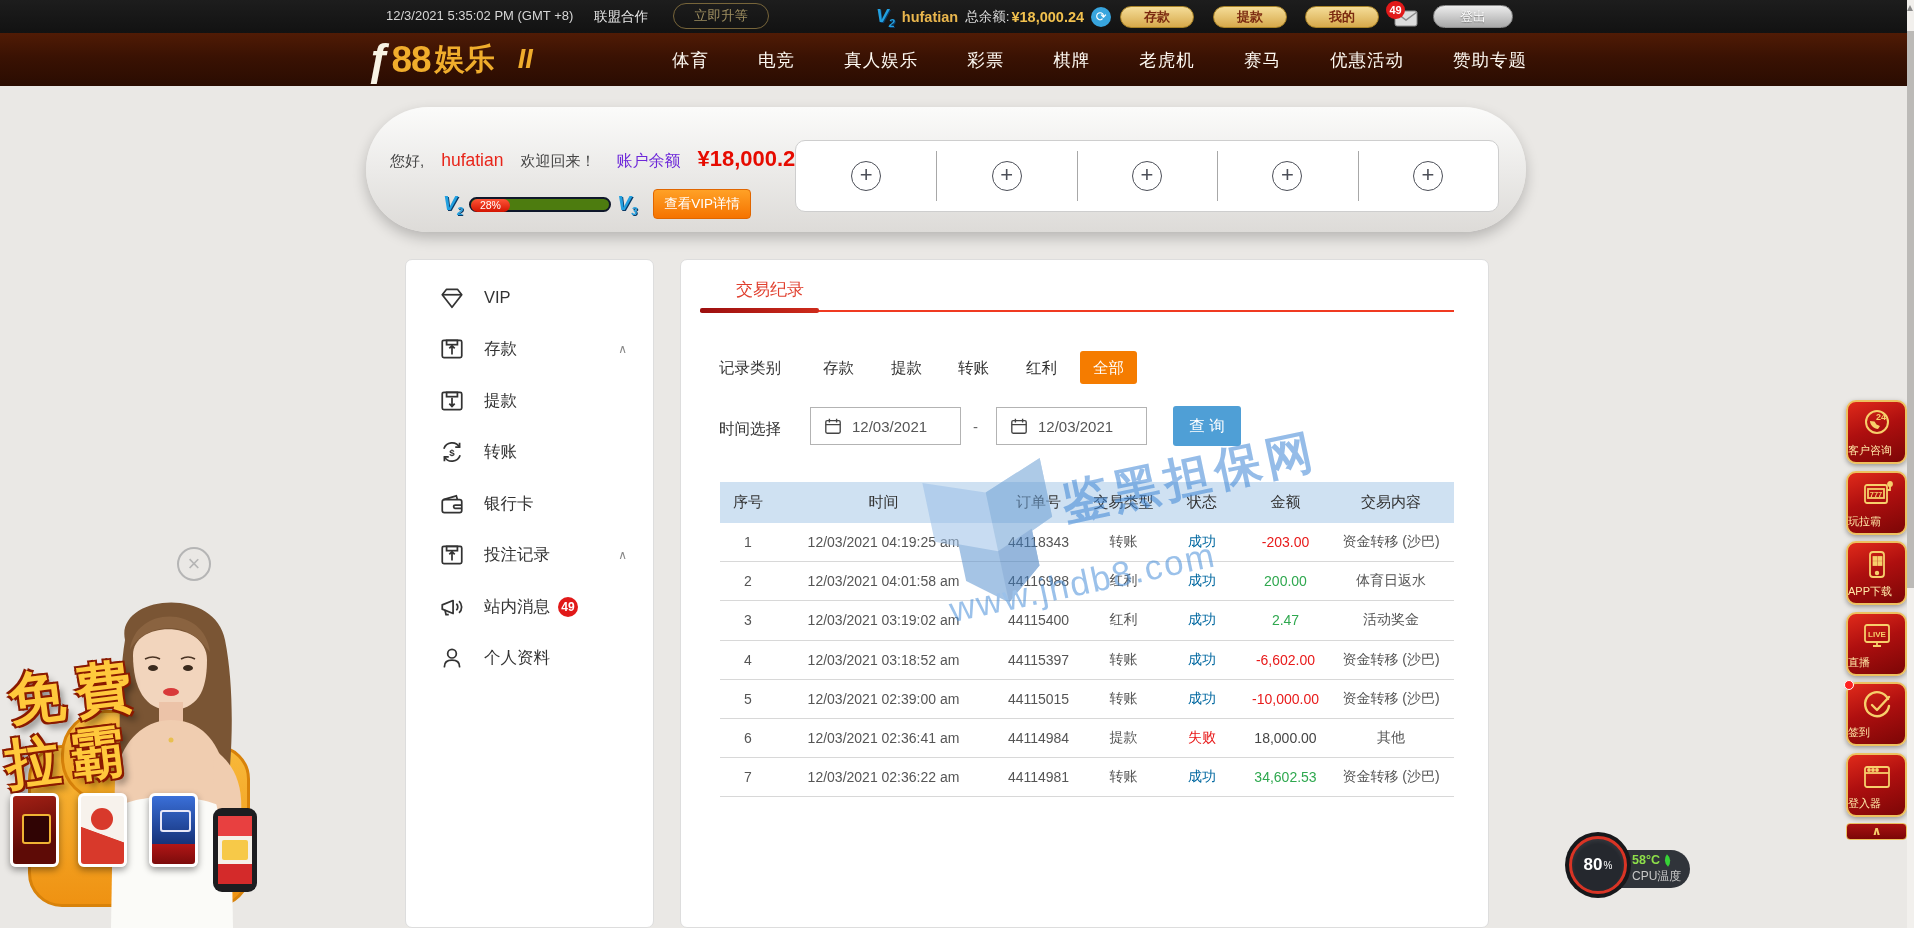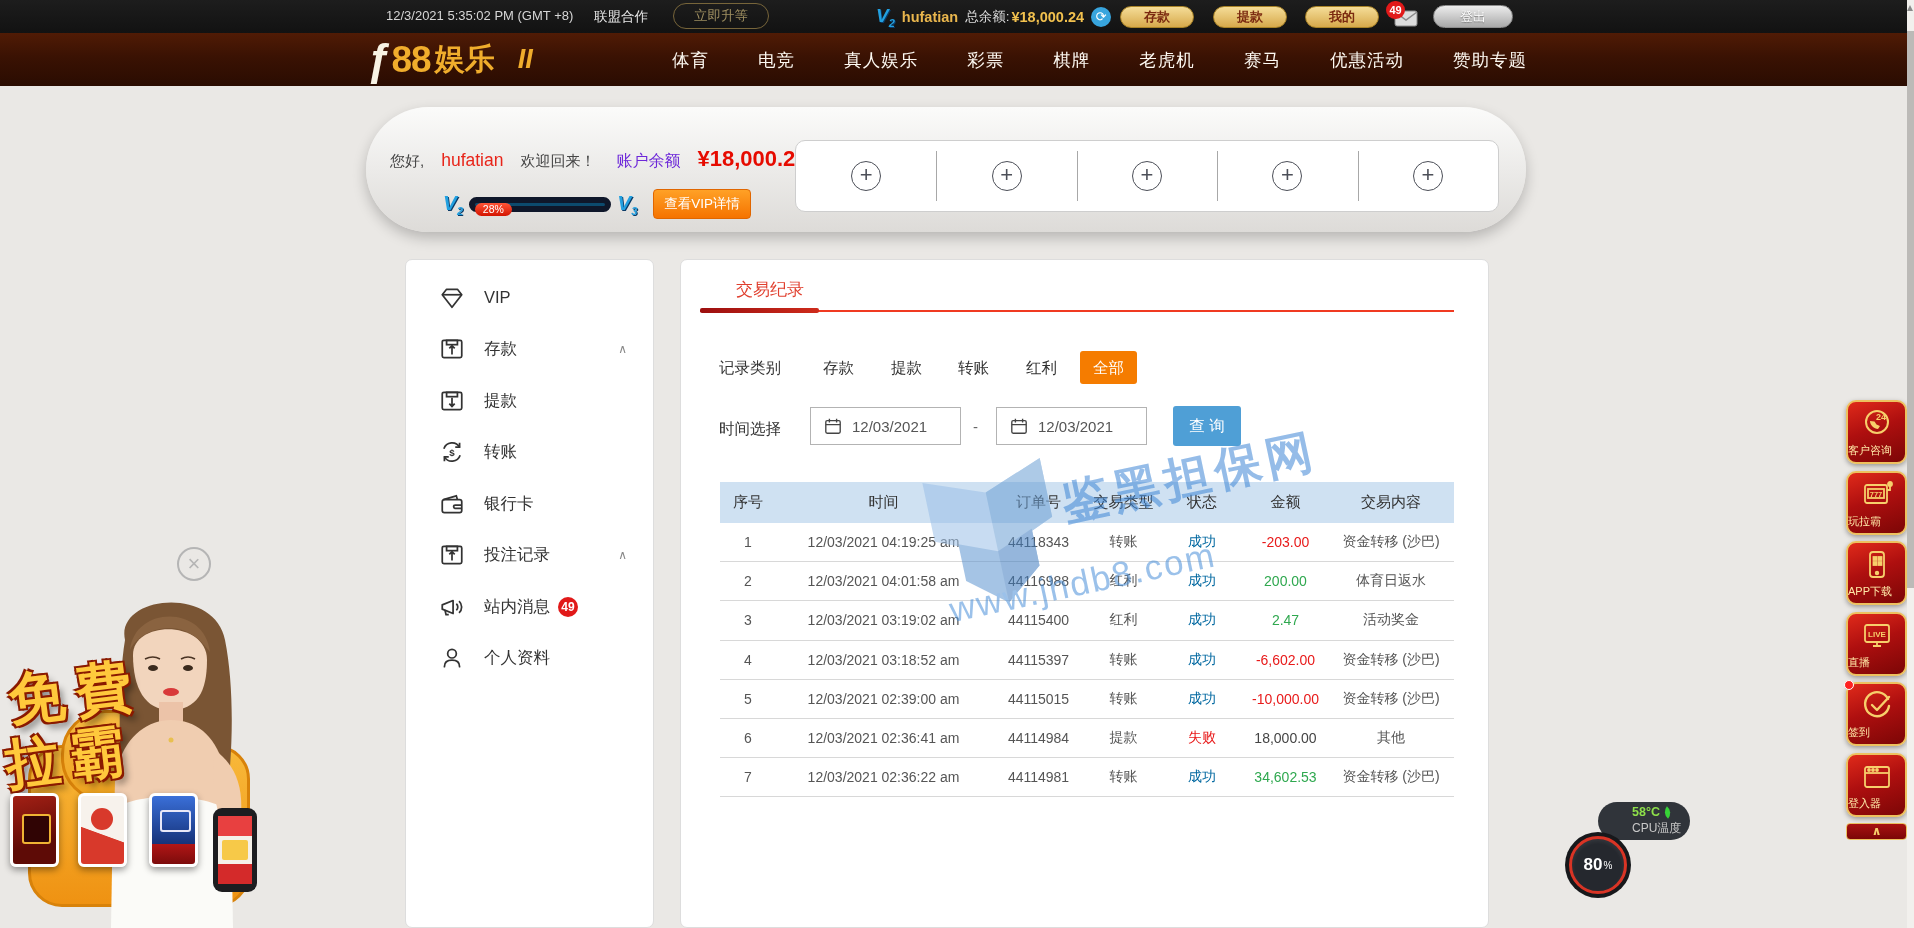--- a/index.html
+++ b/index.html
@@ -39,21 +39,21 @@
 
   
   .banner-pill { position:absolute; left:366px; top:107px; width:1160px; height:125px; border-radius:63px; background:linear-gradient(180deg,#fbfbfa,#dddbd8); box-shadow:0 6px 14px rgba(0,0,0,.22); }
   .welcome-row { position:absolute; left:390px; top:146px; height:26px; display:flex; align-items:baseline; gap:17px; white-space:nowrap; }
   .w-greet { font-size:15px; color:#454545; }
   .w-user { font-size:17.5px; color:#e8251a; }
   .w-bal-label { font-size:16px; color:#6d28d9; margin-left:4px; }
   .w-balance { font-size:22px; font-weight:bold; color:#e60b00; }
   .w-refresh { font-size:17px; color:#666; cursor:pointer; align-self:center; }
   .vip-row { position:absolute; left:443px; top:190px; height:28px; display:flex; align-items:center; }
-  .progress-track { width:142px; height:15px; background:#0c4a6e; border:6px solid #0f172a; border-radius:8px; margin:0 6px; position:relative; }
+  .progress-track { width:142px; height:15px; background:#4d7c0f; border:2px solid #0f172a; border-radius:8px; margin:0 6px; position:relative; }
   .progress-fill { position:absolute; left:0; top:0; height:13px; border-radius:7px; background:linear-gradient(#ff5537,#d31400); color:#fff; font-size:10.5px; text-align:center; line-height:13px; }
   .vip-detail-btn { margin-left:16px; background:linear-gradient(#ffa126,#f57300); border:1px solid #e06600; border-radius:4px; color:#fff; font-size:13.5px; padding:5px 10px; cursor:pointer; }
   .quick-panel { position:absolute; left:795px; top:140px; width:704px; height:72px; background:#fff; border:1px solid #cecece; border-radius:10px; display:flex; }
   .qp-cell { flex:1; display:flex; align-items:center; justify-content:center; position:relative; cursor:pointer; }
   .qp-cell + .qp-cell::before { content:""; position:absolute; left:0; top:10px; bottom:10px; width:1px; background:#a8a8a8; }
   .plus-circle { width:30px; height:30px; border:1.7px solid #4c4f58; border-radius:50%; color:#4c4f58; font-size:22px; font-weight:300; line-height:26px; text-align:center; }
   .qp-settings { color:#e62222; font-size:16.5px; }
 
   
   .card { position:absolute; background:#fff; border:1px solid #ddd; border-radius:7px; }
@@ -122,21 +122,21 @@
   .pt2 { left:5px; top:146px; font-size:55px; }
   .thumb { position:absolute; top:218px; width:49px; height:74px; border:3px solid #fff; border-radius:6px; box-shadow:0 3px 7px rgba(0,0,0,.4); }
   .th1 { left:10px; background:linear-gradient(165deg,#a32015,#5e0b06 70%); }
   .th1::after { content:""; position:absolute; left:9px; top:18px; width:25px; height:26px; border:2px solid #f0b434; border-radius:3px; background:#300404; }
   .th2 { left:78px; background:linear-gradient(200deg,#f7f2ec 55%,#d8392b 56%); }
   .th2::after { content:""; position:absolute; left:10px; top:12px; width:22px; height:22px; border-radius:50%; background:#d8392b; }
   .th3 { left:149px; background:linear-gradient(#3a6fd8,#16337a 70%,#b01616 71%,#7c0b0b); }
   .th3::after { content:""; position:absolute; left:8px; top:14px; width:27px; height:18px; border:2px solid #e8e8f8; border-radius:3px; }
 
   
-  .cpu-pill { position:absolute; left:1598px; top:802px; width:92px; height:38px; border-radius:19px; background:#30343a; z-index:14; display:flex; flex-direction:column; justify-content:center; padding-left:34px; gap:1px; }
+  .cpu-pill { position:absolute; left:1598px; top:850px; width:92px; height:38px; border-radius:19px; background:#30343a; z-index:14; display:flex; flex-direction:column; justify-content:center; padding-left:34px; gap:1px; }
   .cpu-temp { color:#8ee04a; font-size:12.5px; font-weight:bold; display:flex; align-items:center; gap:3px; }
   .leaf { width:9px; height:9px; background:#37d337; border-radius:0 100% 0 100%; transform:rotate(40deg); }
   .cpu-label { color:#c8c8c8; font-size:12px; }
   .cpu-circle { position:absolute; left:1569px; top:836px; width:58px; height:58px; border-radius:50%; background:#25282e; border:3px solid #d93425; box-shadow:0 0 0 4px #17181b,inset 0 2px 4px rgba(255,255,255,.08); z-index:15; display:flex; align-items:center; justify-content:center; color:#fff; }
   .cpu-pct { font-size:17px; font-weight:bold; }
   .cpu-pct-sign { font-size:10px; margin-left:1px; }
 
   svg { display:block; }
 </style>
 </head>

